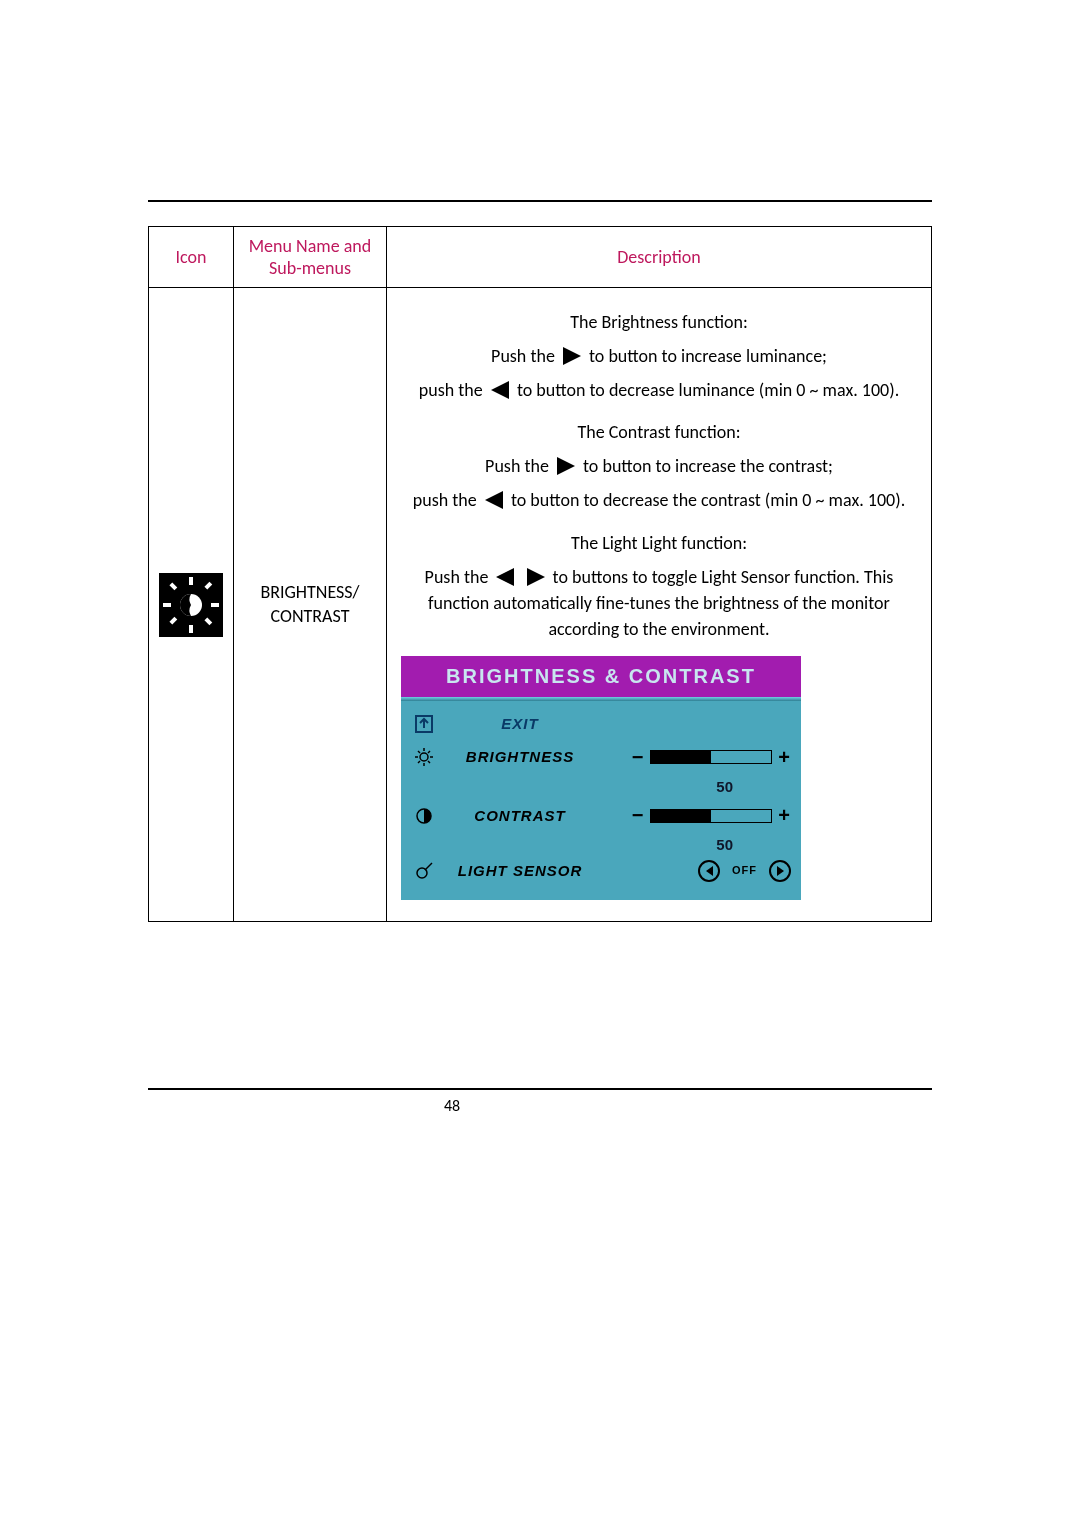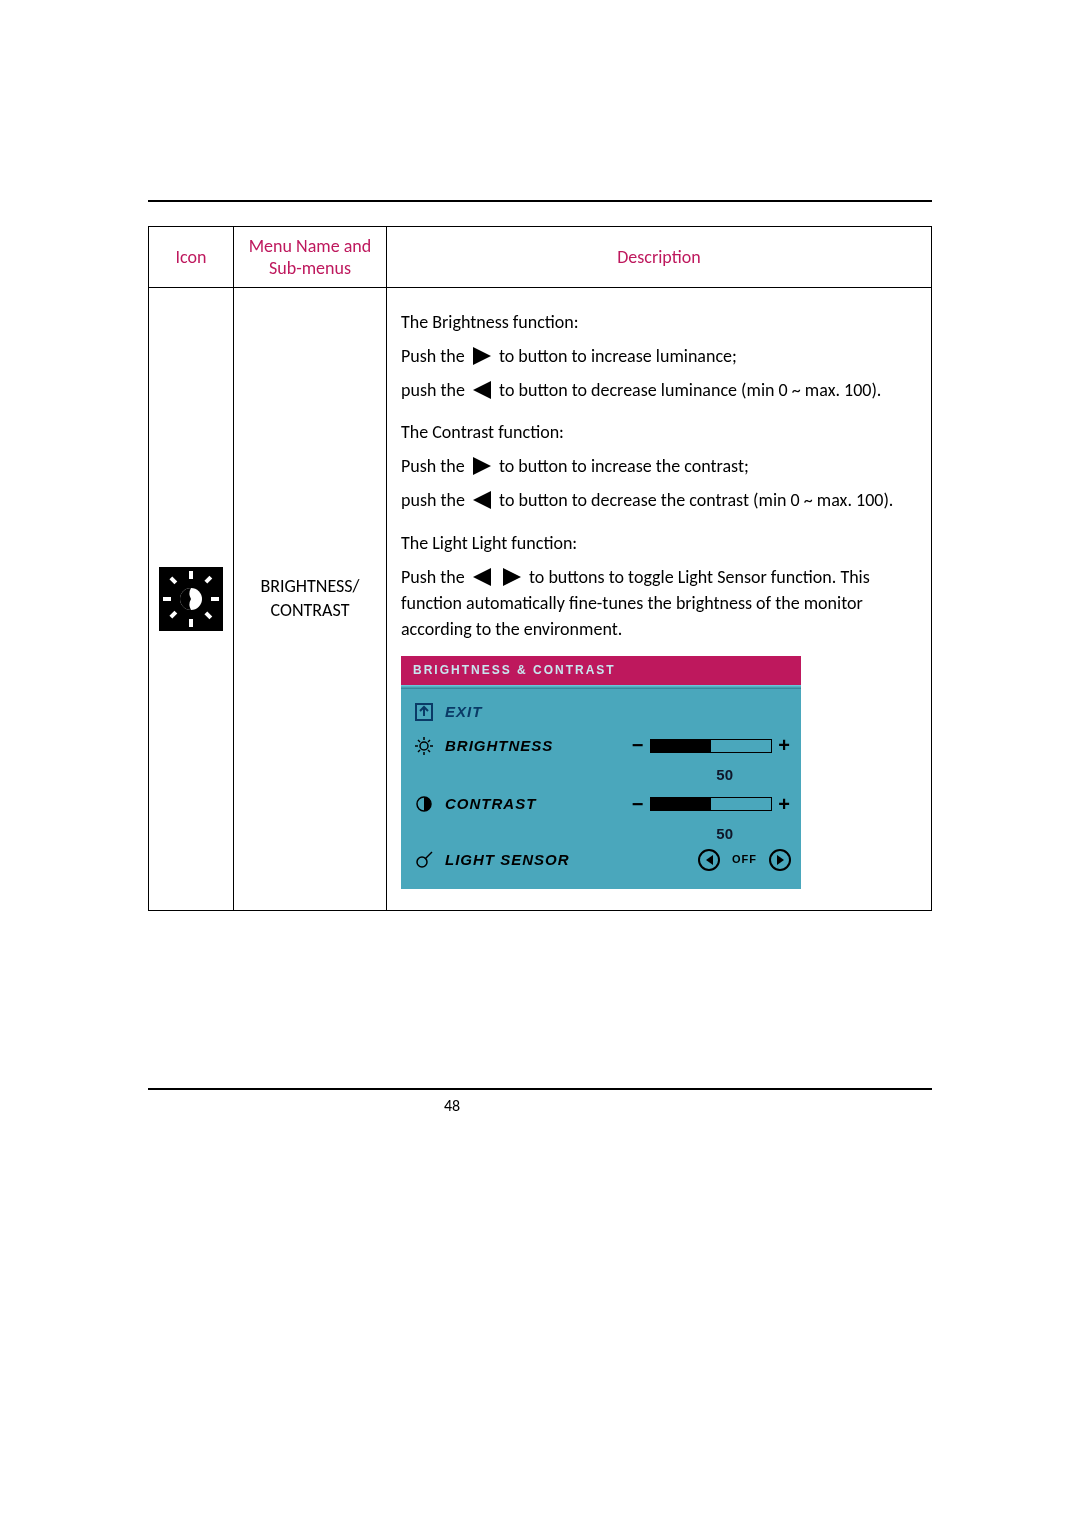--- a/index.html
+++ b/index.html
@@ -40,21 +40,21 @@
   }
   table.main th {
     font-weight: normal;
     color: #be185d;
   }
   table.main td.menu-name {
     font-weight: normal;
     line-height: 1.3;
   }
   table.main td.desc {
-    text-align: left;
+    text-align: center;
     vertical-align: top;
     padding: 21px 14px;
     line-height: 1.45;
   }
   .tri-right {
     display: inline-block;
     width: 0; height: 0;
     border-top: 9px solid transparent;
     border-bottom: 9px solid transparent;
     border-left: 18px solid #000;
@@ -85,25 +85,25 @@
 
   
   .osd {
     margin-top: 14px;
     width: 400px;
     background: #4aa7bc;
     color: #000;
     font-family: Arial, sans-serif;
   }
   .osd-title {
-    background: #be185d;
+    background: #a21caf;
     color: #c8e6ef;
     font-weight: bold;
     letter-spacing: 2px;
-    font-size: 12px;
+    font-size: 20px;
     padding: 6px 12px;
   }
   .osd-sep {
     height: 4px;
     background: linear-gradient(#6fd0e3,#2f7e93);
   }
   .osd-body { padding: 8px 10px 14px 10px; }
   .osd-row {
     display: flex;
     align-items: center;

